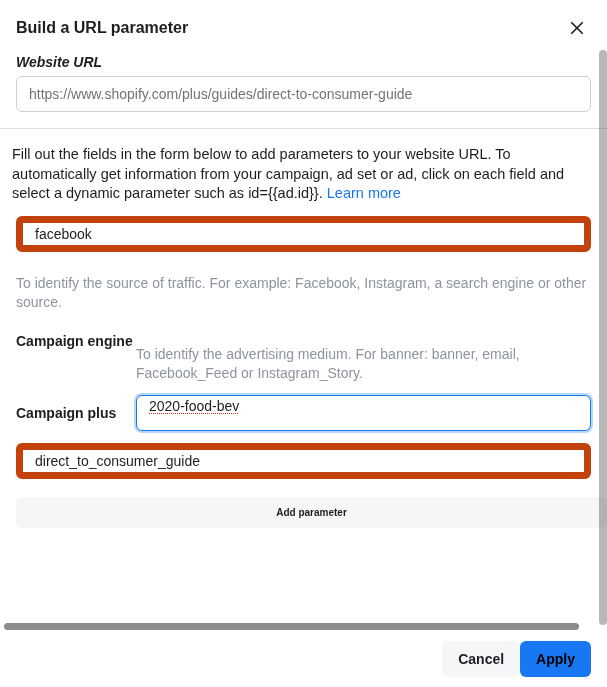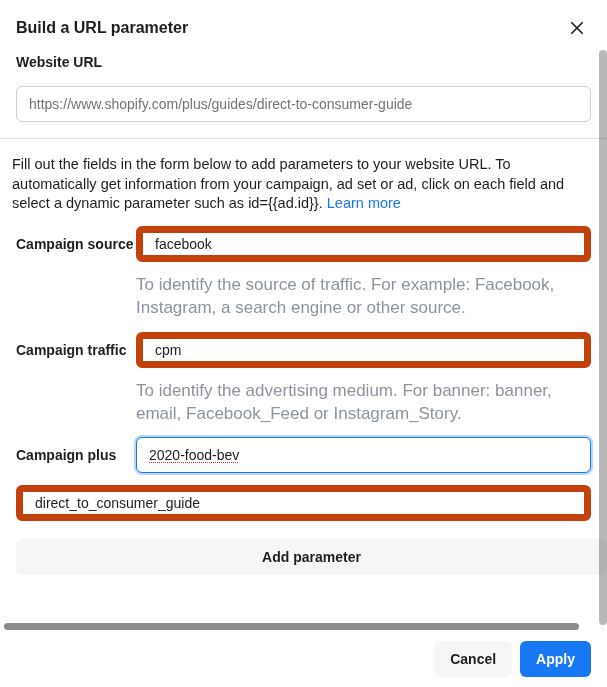--- a/index.html
+++ b/index.html
@@ -43,22 +43,23 @@
       border-radius: 50%;
     }
     .close-btn svg { width: 18px; height: 18px; }
     .url-section {
       padding: 0 16px 16px 16px;
       border-bottom: 1px solid #dddfe2;
     }
     .url-label {
       font-size: 14px;
       font-weight: 700;
-      margin-bottom: 16px;
+      margin-bottom: 6px;
       display: block;
+      font-style: italic;
     }
     .url-input {
       width: 100%;
       height: 36px;
       border: 1px solid #ccd0d5;
       border-radius: 6px;
       padding: 0 12px;
       font-size: 14px;
       color: #737373;
       outline: none;
@@ -107,37 +108,37 @@
     .focused-display {
       width: 100%;
       height: 36px;
       border: 1px solid #1877f2;
       box-shadow: 0 0 0 2px rgba(24,119,242,0.3);
       border-radius: 6px;
       padding: 16px 12px;
       font-size: 14px;
       color: #1c1e21;
       display: flex;
-      align-items: center;
+      align-items: flex-end;
       font-family: inherit;
       background: #fff;
     }
     .help {
-      font-size: 17px;
+      font-size: 14px;
       color: #8d949e;
-      margin-top: 12px;
+      margin-top: 22px;
       line-height: 1.35;
     }
     .add-param {
       margin: 6px 0 0 16px;
       background: #f5f6f7;
       border: none;
       border-radius: 6px;
       padding: 10px 14px;
-      font-size: 14px;
+      font-size: 10px;
       font-weight: 600;
       color: #1c1e21;
       cursor: pointer;
     }
     .vscroll {
       position: absolute;
       right: 0;
       top: 50px;
       width: 8px;
       height: 575px;
@@ -156,39 +157,39 @@
     .footer {
       position: absolute;
       bottom: 0;
       left: 0;
       right: 0;
       height: 56px;
       display: flex;
       align-items: center;
       justify-content: flex-end;
       padding: 0 16px;
-      gap: 8px;
+      gap: 0;
       background: #fff;
     }
     .btn {
       height: 36px;
       padding: 0 16px;
       border-radius: 6px;
       font-size: 14px;
       font-weight: 600;
       cursor: pointer;
       border: none;
     }
     .btn-cancel {
       background: #f5f6f7;
       color: #1c1e21;
     }
     .btn-apply {
       background: #1877f2;
-      color: #ffffff;
+      color: #000000;
     }
     ::-webkit-scrollbar { width: 0; height: 0; }
   </style>
 </head>
 <body>
 
 <div class="modal">
 
   <div class="header">
     <div class="header-title">Build a URL parameter</div>
@@ -203,31 +204,29 @@
   <div class="url-section">
     <label class="url-label">Website URL</label>
     <input type="text" class="url-input" value="https://www.shopify.com/plus/guides/direct-to-consumer-guide" style="">
   </div>
 
   <div class="intro">
     <span>Fill out the fields in the form below to add parameters to your website URL. To automatically get information from your campaign, ad set or ad, click on each field and select a dynamic parameter such as id={{ad.id}}. </span><a href="#">Learn more</a>
   </div>
 
   <div class="field-row">
-    <div class="field-label">Campaign source</div>
     <div class="field-control">
       <input type="text" class="text-input" value="facebook" style="">
       <div class="help">To identify the source of traffic. For example: Facebook, Instagram, a search engine or other source.</div>
     </div>
   </div>
 
   <div class="field-row">
-    <div class="field-label">Campaign traffic</div>
-    <div class="field-control">
-      <input type="text" class="text-input" value="cpm" style="">
+    <div class="field-label">Campaign engine</div>
+    <div class="field-control">
       <div class="help">To identify the advertising medium. For banner: banner, email, Facebook_Feed or Instagram_Story.</div>
     </div>
   </div>
 
   <div class="field-row">
     <div class="field-label">Campaign plus</div>
     <div class="field-control">
       <div class="focused-display">
         <span class="spellcheck">2020-food-bev</span>
       </div>

